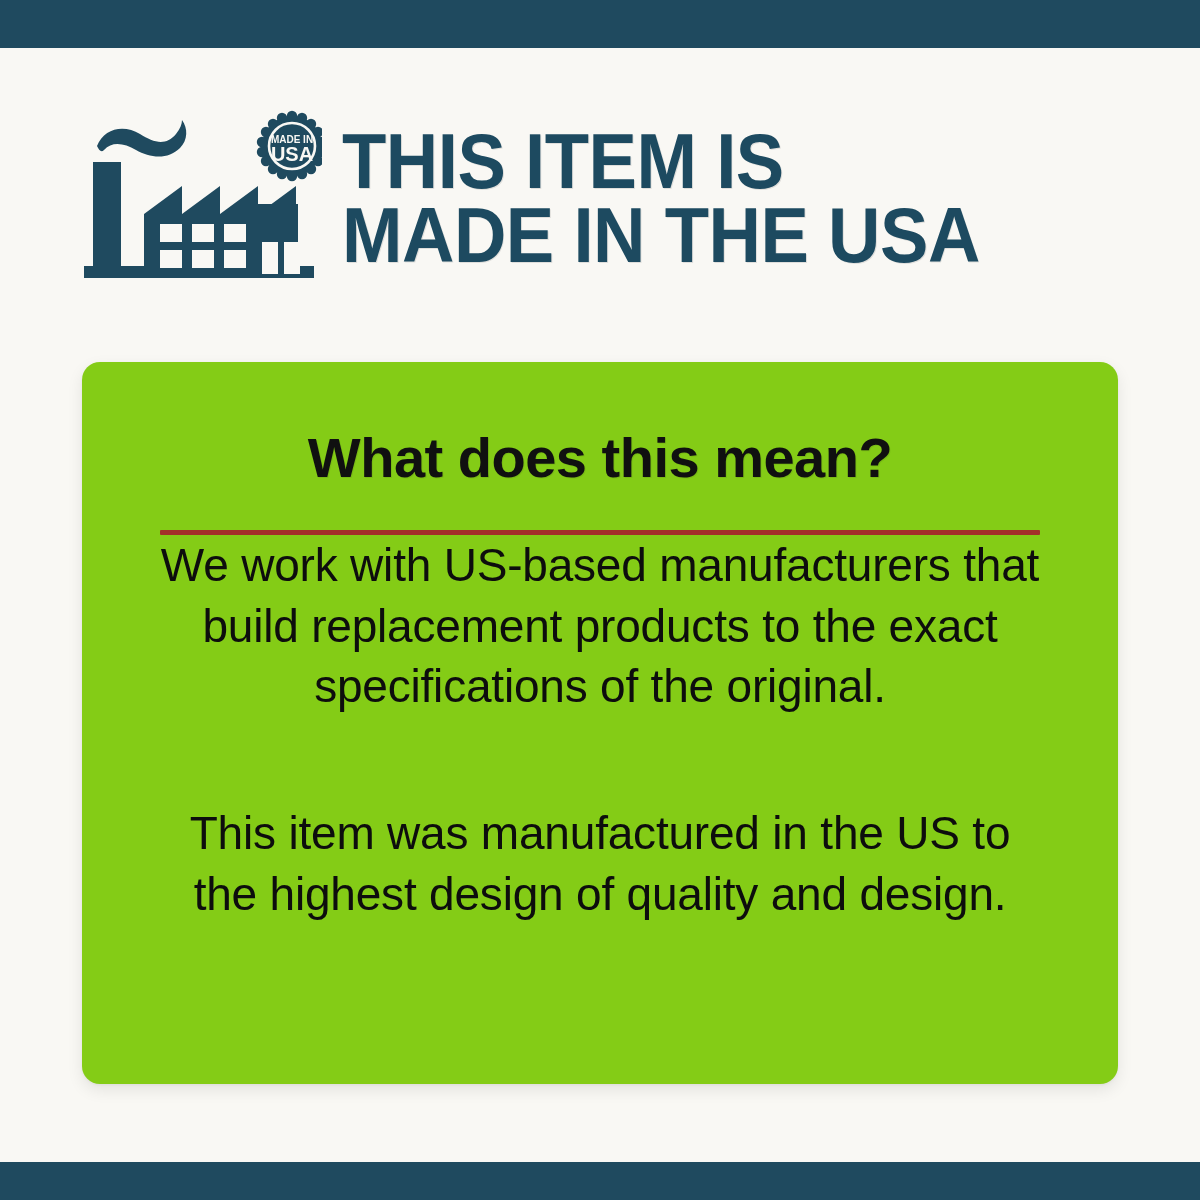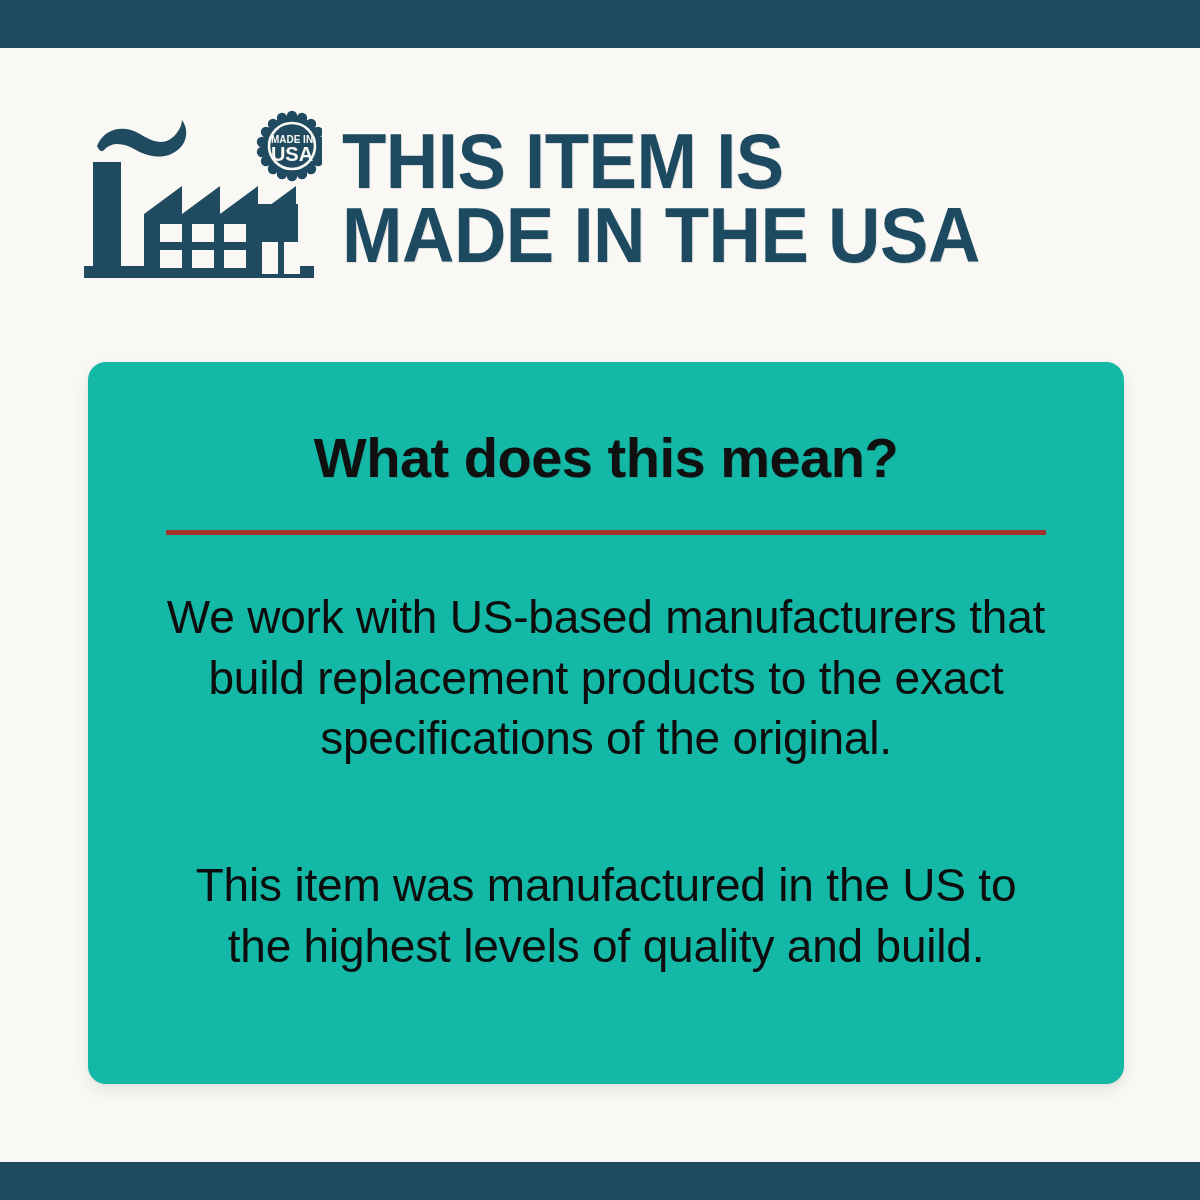--- a/index.html
+++ b/index.html
@@ -70,25 +70,25 @@
     letter-spacing: -0.5px;
     transform: scaleX(0.93);
     transform-origin: left center;
     white-space: nowrap;
     text-shadow: 1px 1px 0 rgba(0,0,0,0.10);
   }
 
   
   .card {
     position: absolute;
-    left: 88px;
+    left: 82px;
     top: 314px;          
     width: 1036px;
     height: 722px;
-    background: #14b8a6;
+    background: #84cc16;
     border-radius: 18px;
     box-shadow: 0 6px 16px rgba(0,0,0,0.085),
                 0 1px 3px rgba(0,0,0,0.05);
     box-sizing: border-box;
   }
 
   .card-heading {
     margin: 0;
     padding-top: 68px;
     text-align: center;
@@ -113,21 +113,21 @@
     margin: 0 auto;
     width: 880px;
     text-align: center;
     color: #0d0d0d;
     font-family: "Liberation Sans Narrow", "Liberation Sans", sans-serif;
     font-weight: normal;
     font-size: 46px;
     line-height: 1.32;
     letter-spacing: -0.2px;
   }
-  .para-1 { padding-top: 52px; }
+  .para-1 { }
   .para-2 { padding-top: 86px; }
 </style>
 </head>
 <body>
 
 <div class="rail rail-top"></div>
 
 <div class="canvas">
 
   <div class="header">
@@ -204,19 +204,19 @@
   </div>
 
   <div class="card">
 
     <h2 class="card-heading">What does this mean?</h2>
 
     <div class="divider"></div>
 
     <p class="body-text para-1">We work with US-based manufacturers that build replacement products to the exact specifications of the original.</p>
 
-    <p class="body-text para-2">This item was manufactured in the US to the highest levels of quality and build.</p>
+    <p class="body-text para-2">This item was manufactured in the US to the highest design of quality and design.</p>
 
   </div>
 
 </div>
 
 <div class="rail rail-bottom"></div>
 
 </body></html>

